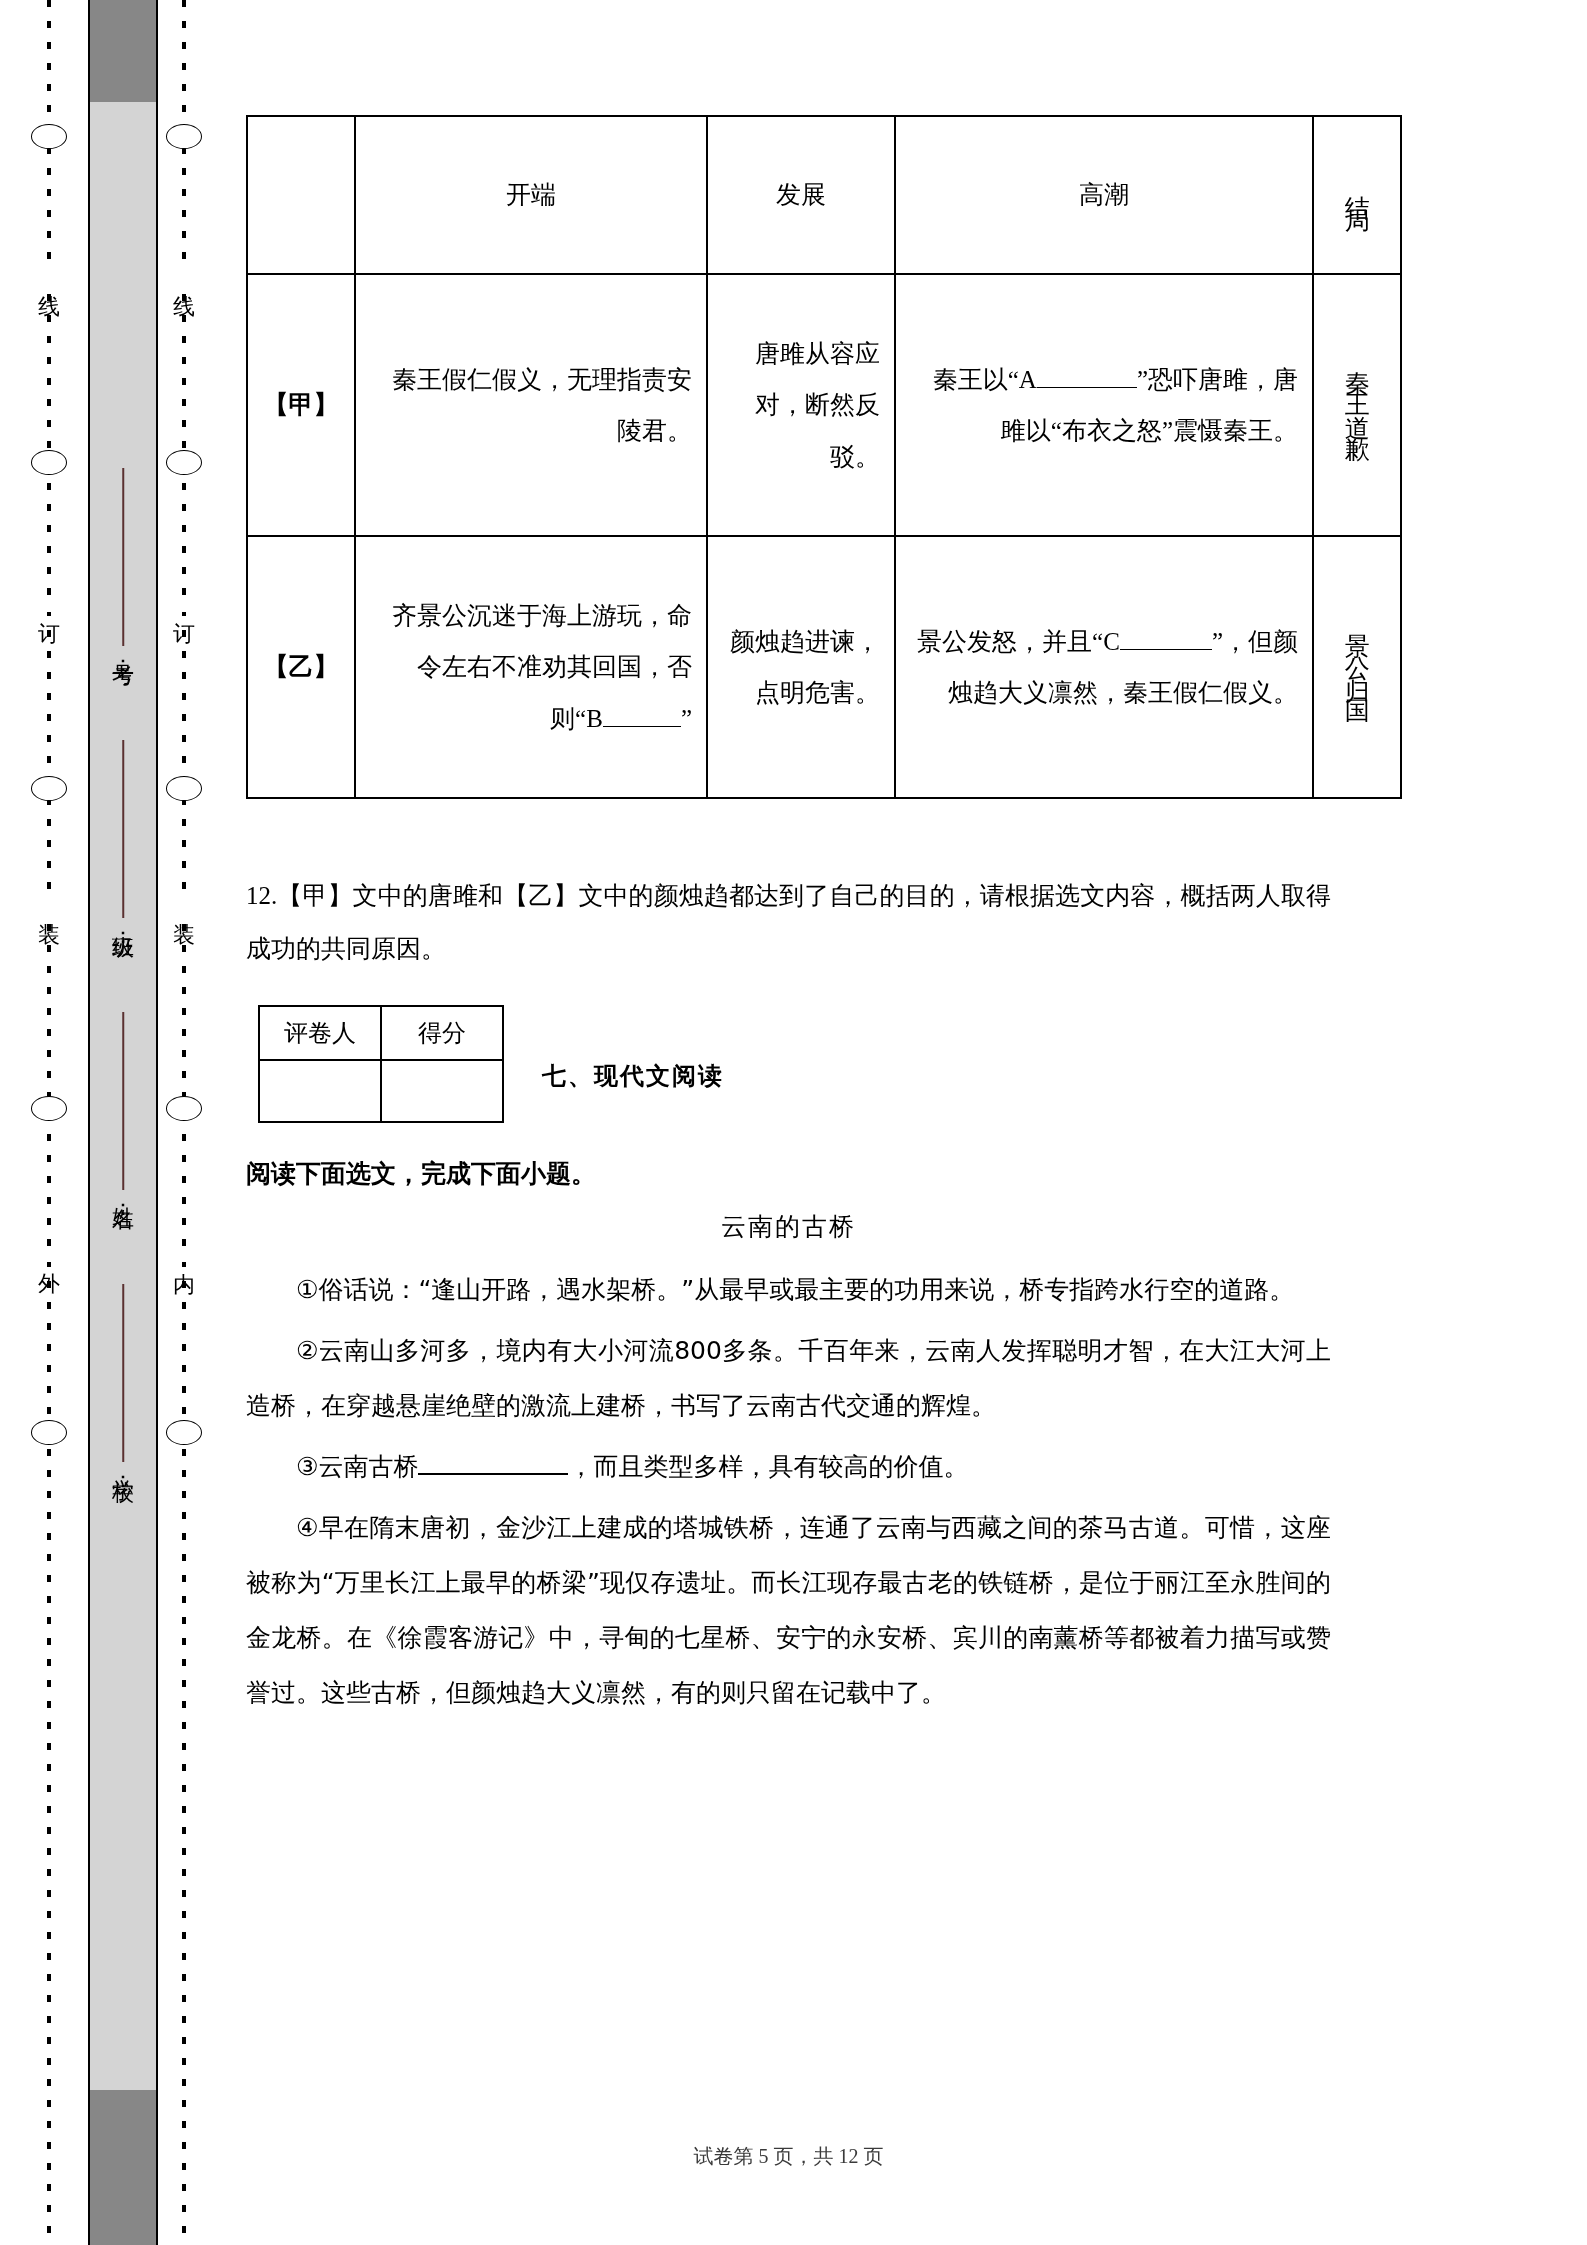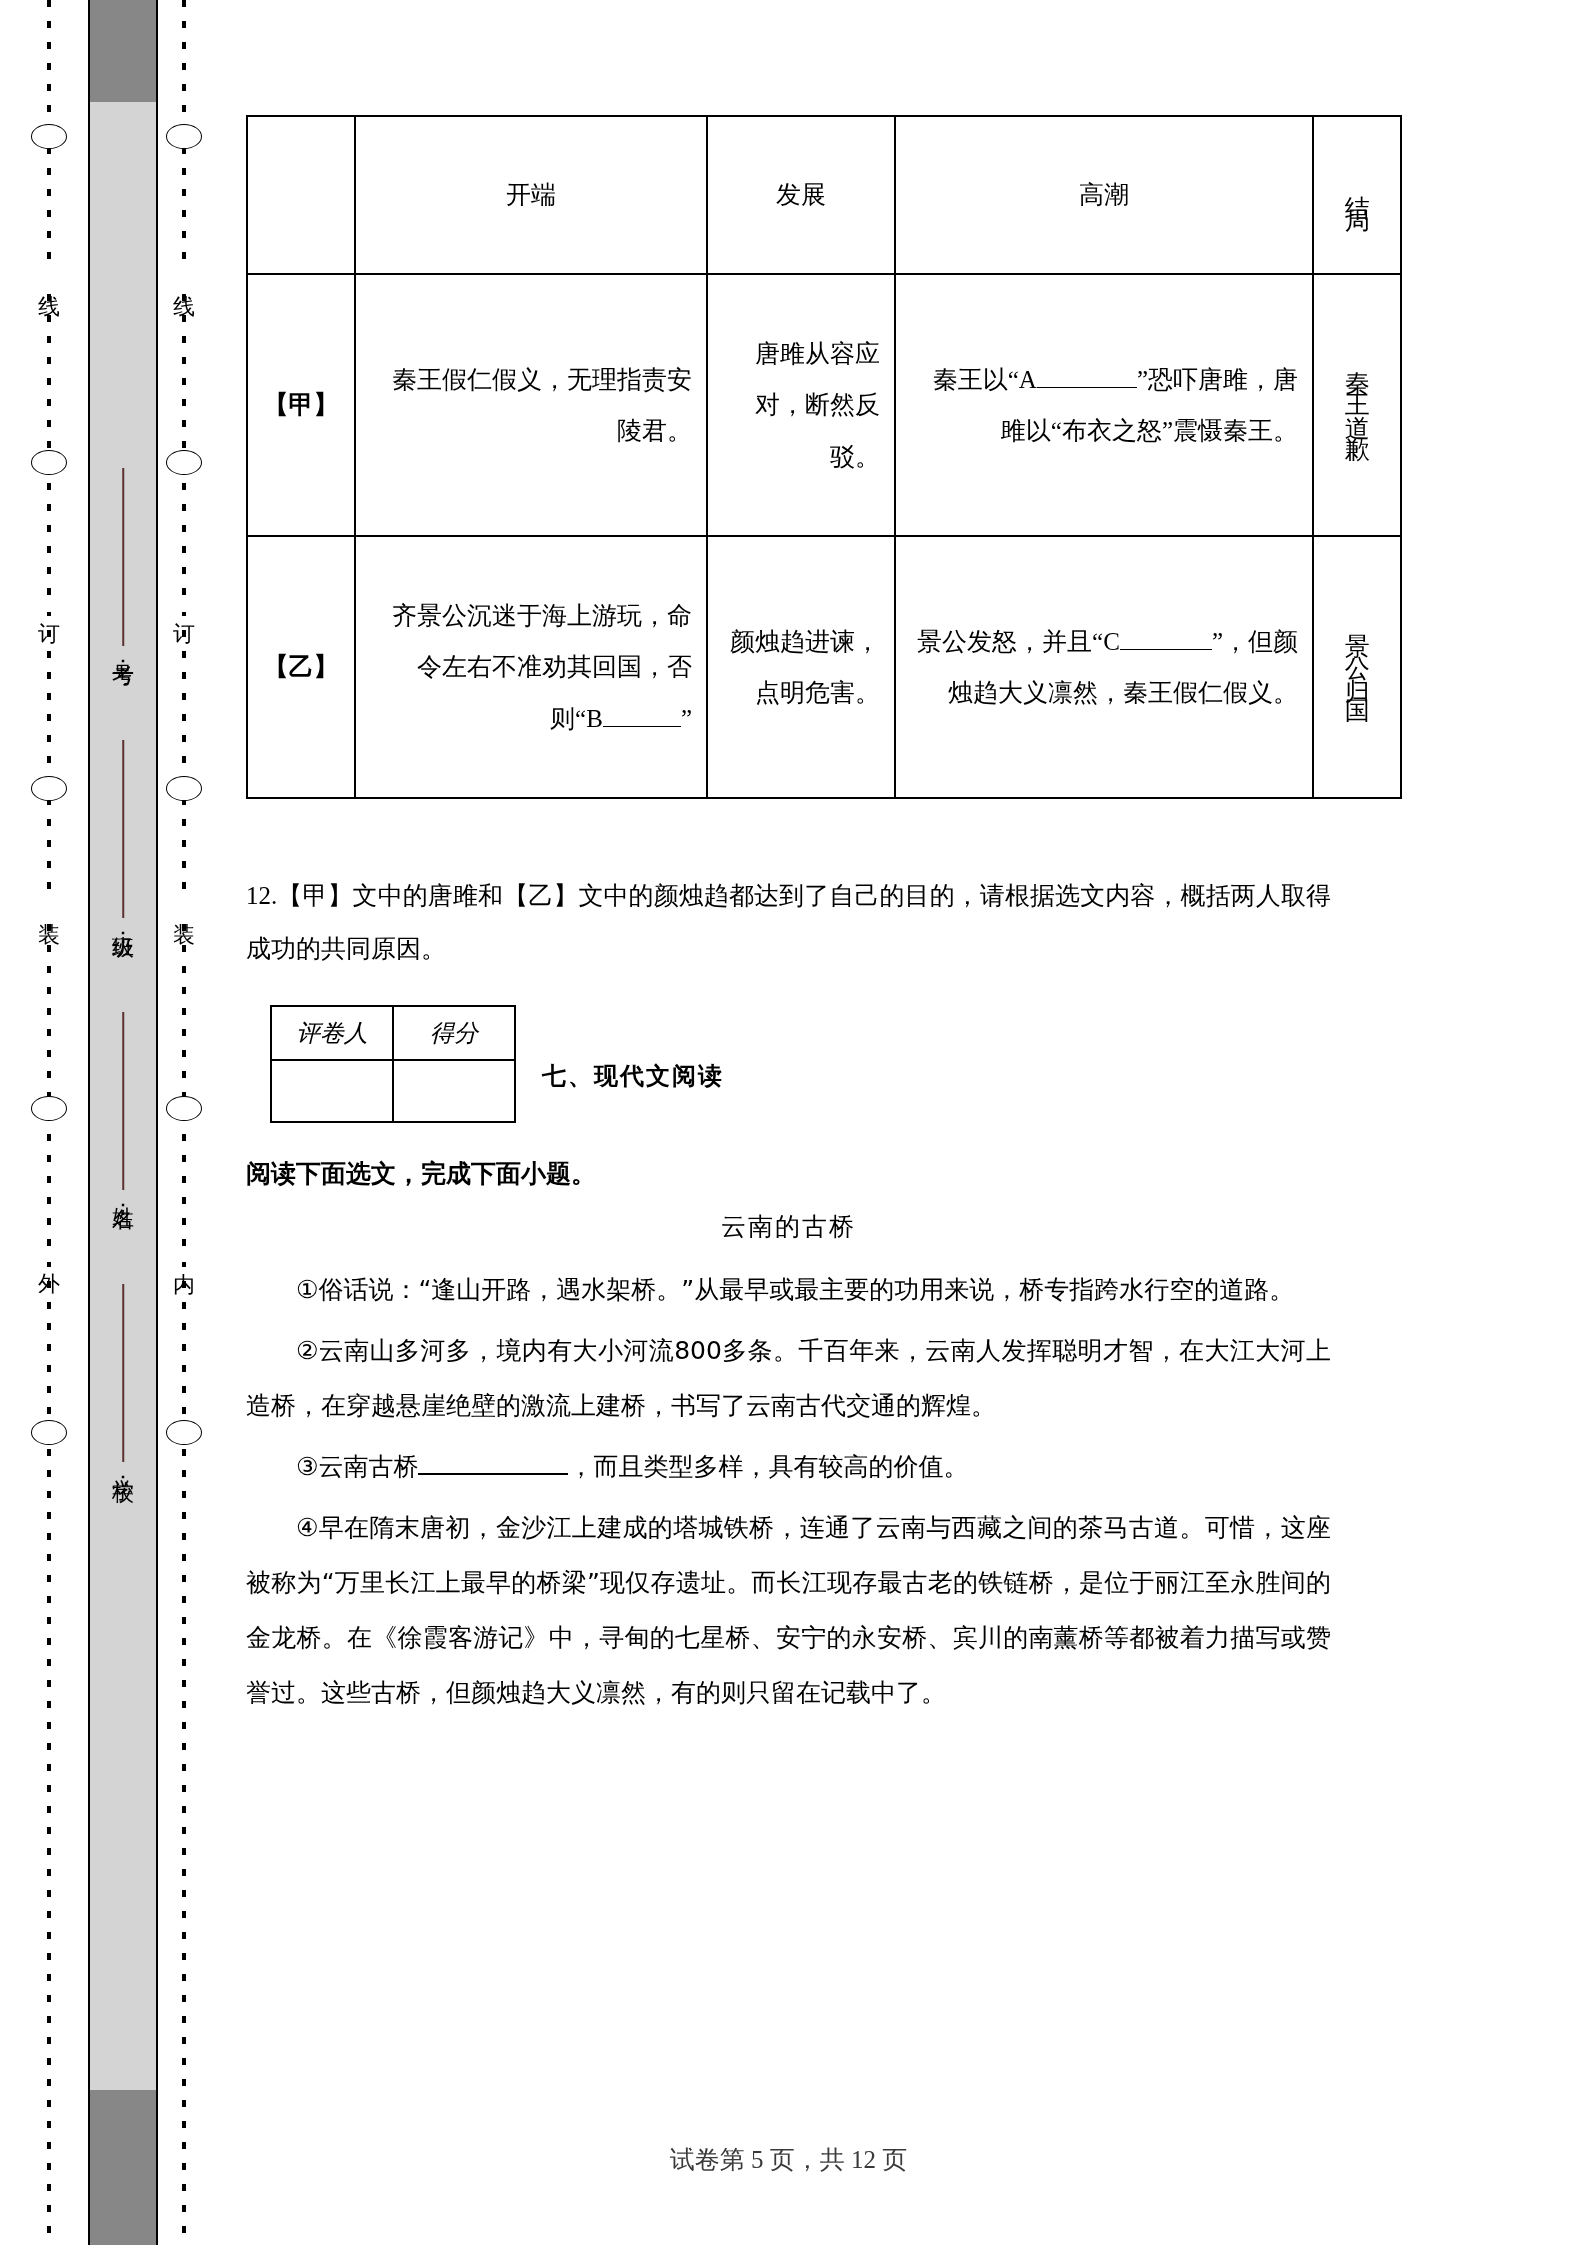--- a/index.html
+++ b/index.html
@@ -99,22 +99,22 @@
   
   .q12{
     position:absolute;left:0;top:870px;width:1085px;
     font-size:25px;line-height:2.1;
     text-align:justify;
   }
 
   
   .grade-wrap{position:absolute;left:0;top:1005px;width:1085px;height:130px;}
   .grade-table{
-    position:absolute;left:24px;top:0;
-    border-collapse:collapse;table-layout:fixed;font-style:italic;
+    position:absolute;left:12px;top:0;
+    border-collapse:collapse;table-layout:fixed;
   }
   .grade-table td{
     border:2.5px solid #000;
     width:118px;height:50px;
     text-align:center;vertical-align:middle;
     font-size:24px;
   }
   .grade-table td.empty{height:58px;}
   .section-title{
     position:absolute;left:296px;top:55px;
@@ -138,21 +138,21 @@
     position:absolute;left:0;top:1262px;width:1085px;
     font-size:25px;line-height:2.2;
     text-align:justify;text-justify:inter-ideograph;
     font-family:"DejaVu Sans",sans-serif;
   }
   .article p{margin:0 0 6px 0;text-indent:2em;}
   .blank.para3{width:150px;border-bottom:2px solid #000;}
 
   .footer{
     position:absolute;left:0;top:2143px;width:1085px;
-    text-align:center;font-size:25px;
+    text-align:center;font-size:20px;
     color:#3a3a3a;
     font-family:"Liberation Serif","DejaVu Serif",serif;
   }
 </style>
 </head>
 <body>
 
 <div class="margin-area">
 
   <div class="mcol outer">

